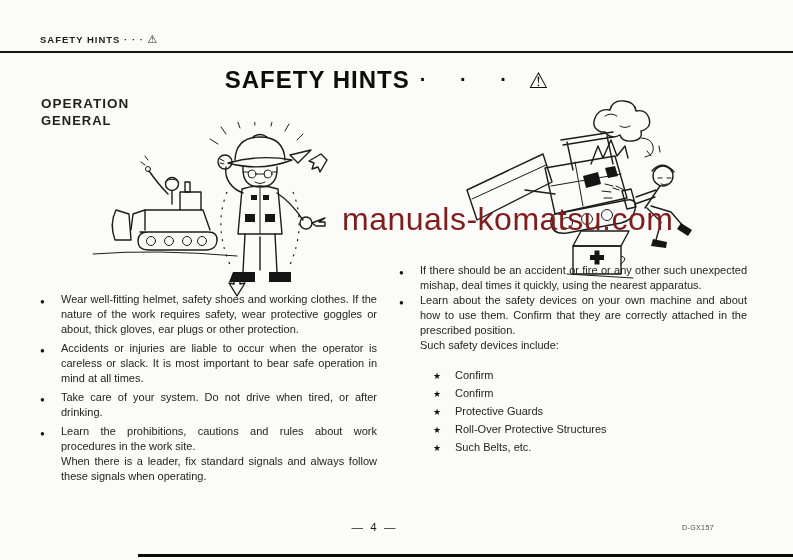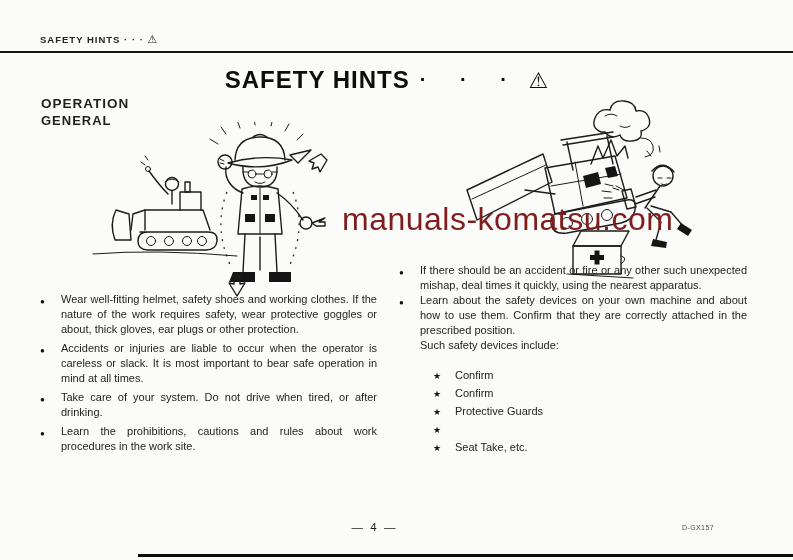--- a/index.html
+++ b/index.html
@@ -191,20 +191,21 @@
     <div class="btext">Accidents or injuries are liable to occur when the operator is careless or slack. It is most important to bear safe operation in mind at all times.</div>
   </div>
   <div class="bullet-item">
     <span class="bullet-glyph">●</span>
     <div class="btext">Take care of your system. Do not drive when tired, or after drinking.</div>
   </div>
   <div class="bullet-item" style="margin-bottom:0">
     <span class="bullet-glyph">●</span>
     <div class="btext">Learn the prohibitions, cautions and rules about work procedures in the work site.</div>
   </div>
+  <div class="cont-para">When there is a leader, fix standard signals and always follow these signals when operating.</div>
 </div>
 
 <div class="abs col" id="right-col">
   <div class="bullet-item" style="margin-bottom:0">
     <span class="bullet-glyph">●</span>
     <div class="btext">If there should be an accident or fire or any other such unexpected mishap, deal times it quickly, using the nearest apparatus.</div>
   </div>
   <div class="bullet-item" style="margin-bottom:0">
     <span class="bullet-glyph">●</span>
     <div class="btext">Learn about the safety devices on your own machine and about how to use them. Confirm that they are correctly attached in the prescribed position.</div>
@@ -217,22 +218,23 @@
   <div class="star-row">
     <span class="star-glyph">★</span>
     <span>Confirm</span>
   </div>
   <div class="star-row">
     <span class="star-glyph">★</span>
     <span>Protective Guards</span>
   </div>
   <div class="star-row">
     <span class="star-glyph">★</span>
-  </div>
-  <div class="star-row">
-    <span class="star-glyph">★</span>
-    <span>Seat Take, etc.</span>
+    <span>Roll-Over Protective Structures</span>
+  </div>
+  <div class="star-row">
+    <span class="star-glyph">★</span>
+    <span>Such Belts, etc.</span>
   </div>
 </div>
 
 <div class="abs" id="page-number">— 4 —</div>
 <div class="abs" id="doc-code">D-GX157</div>
 <div class="abs" id="bottom-scan-line"></div>
 
 </body></html>

